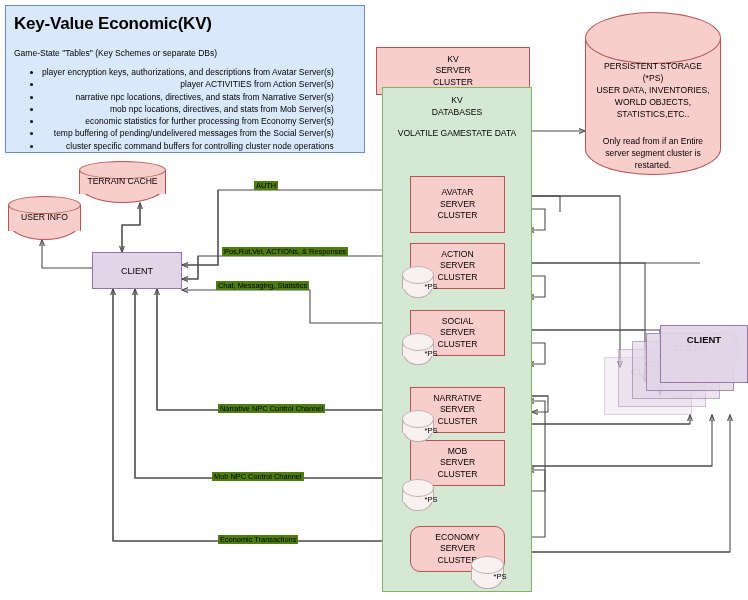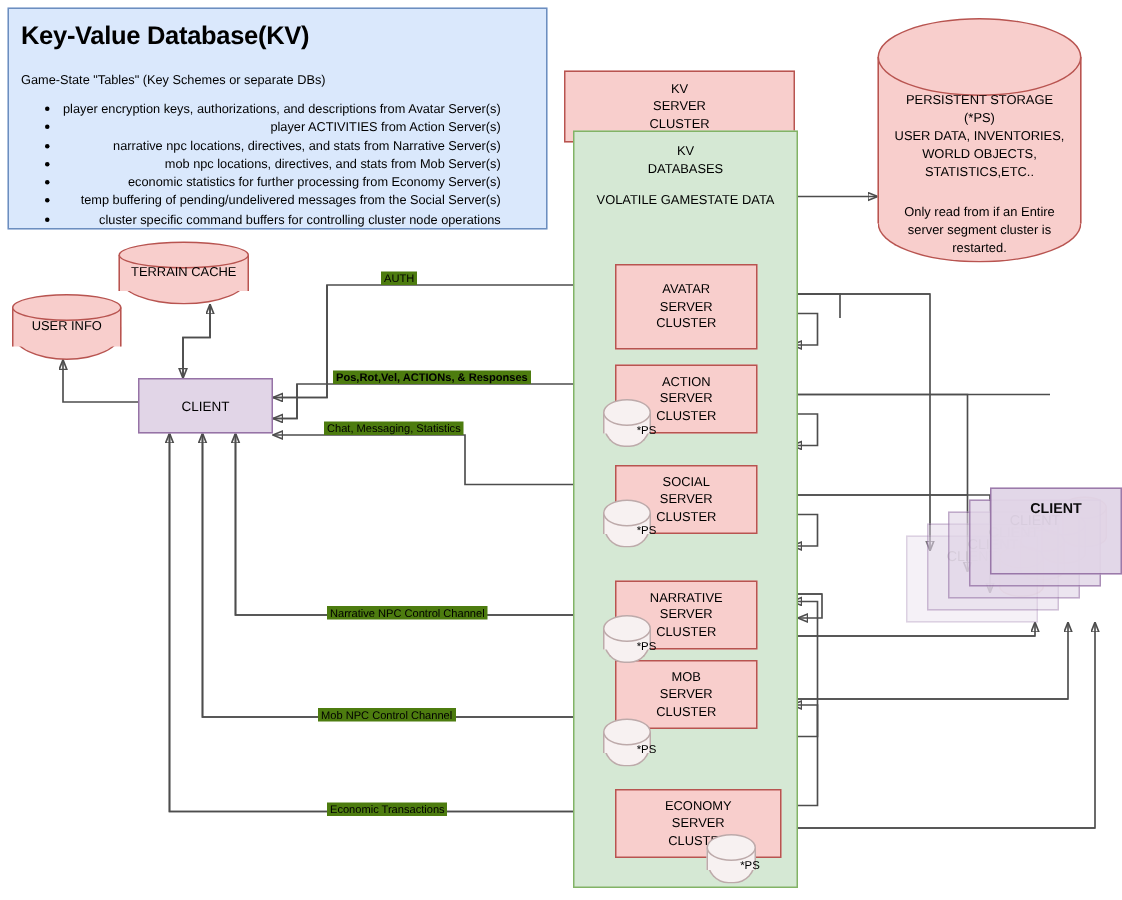--- a/index.html
+++ b/index.html
@@ -102,21 +102,21 @@
 
   svg.wires{position:absolute;left:0;top:0;width:748px;height:600px;pointer-events:none;}
   svg.wires path,svg.wires line{fill:none;stroke:#4d4d4d;stroke-width:1.1;}
 </style>
 </head>
 <body>
 
 <div id="stage">
 
   <div class="abs kvpanel">
-    <div class="kvtitle">Key-Value Database(KV)</div>
+    <div class="kvtitle">Key-Value Economic(KV)</div>
     <div class="kvsub">Game-State "Tables" (Key Schemes or separate DBs)</div>
     <ul class="kvlist">
       <li>player encryption keys, authorizations, and descriptions from Avatar Server(s)</li>
       <li>player ACTIVITIES from Action Server(s)</li>
       <li>narrative npc locations, directives, and stats from Narrative Server(s)</li>
       <li>mob npc locations, directives, and stats from Mob Server(s)</li>
       <li>economic statistics for further processing from Economy Server(s)</li>
       <li>temp buffering of pending/undelivered messages from the Social Server(s)</li>
       <li>cluster specific command buffers for controlling cluster node operations</li>
     </ul>
@@ -227,21 +227,21 @@
       <div>CLUSTER</div>
     </div>
   </div>
   <div class="cyl ps" style="left:402px;top:479px;width:32px;height:32px;z-index:6;">
     <div class="body"></div>
     <div class="fill"></div>
     <div class="top"></div>
     <div class="lbl" style="padding-top:9px;">*PS</div>
   </div>
 
-  <div class="abs pinkbox" style="left:410px;top:526px;width:111px;height:46px;z-index:5;">
+  <div class="abs pinkbox" style="left:410px;top:526px;width:95px;height:46px;z-index:5;border-radius:10px;">
     <div>
       <div>ECONOMY</div>
       <div>SERVER</div>
       <div>CLUSTER</div>
     </div>
   </div>
   <div class="cyl ps" style="left:471px;top:556px;width:33px;height:33px;z-index:6;">
     <div class="body"></div>
     <div class="fill"></div>
     <div class="top"></div>
@@ -341,19 +341,19 @@
     <path d="M505,196 L620,196 L620,367" marker-end="url(#ah)"></path>
     <path d="M505,263 L645,263 L645,381" marker-end="url(#ah)"></path>
     <path d="M505,330 L660,330 L660,395" marker-end="url(#ah)"></path>
 
     <path d="M505,424 L690,424 L690,415" marker-end="url(#ah)"></path>
     <path d="M505,466 L712,466 L712,415" marker-end="url(#ah)"></path>
     <path d="M505,552 L730,552 L730,415" marker-end="url(#ah)"></path>
   </svg>
 
   <div class="edgelbl" style="left:254px;top:181px;z-index:9;">AUTH</div>
-  <div class="edgelbl" style="left:222px;top:247px;z-index:9;font-weight:bold;">Pos,Rot,Vel, ACTIONs, &amp; Responses</div>
+  <div class="edgelbl" style="left:222px;top:247px;z-index:9;">Pos,Rot,Vel, ACTIONs, &amp; Responses</div>
   <div class="edgelbl" style="left:216px;top:281px;z-index:9;">Chat, Messaging, Statistics</div>
   <div class="edgelbl" style="left:218px;top:404px;z-index:9;">Narrative NPC Control Channel</div>
   <div class="edgelbl" style="left:212px;top:472px;z-index:9;">Mob NPC Control Channel</div>
   <div class="edgelbl" style="left:218px;top:535px;z-index:9;">Economic Transactions</div>
 
 </div>
 
 </body></html>

